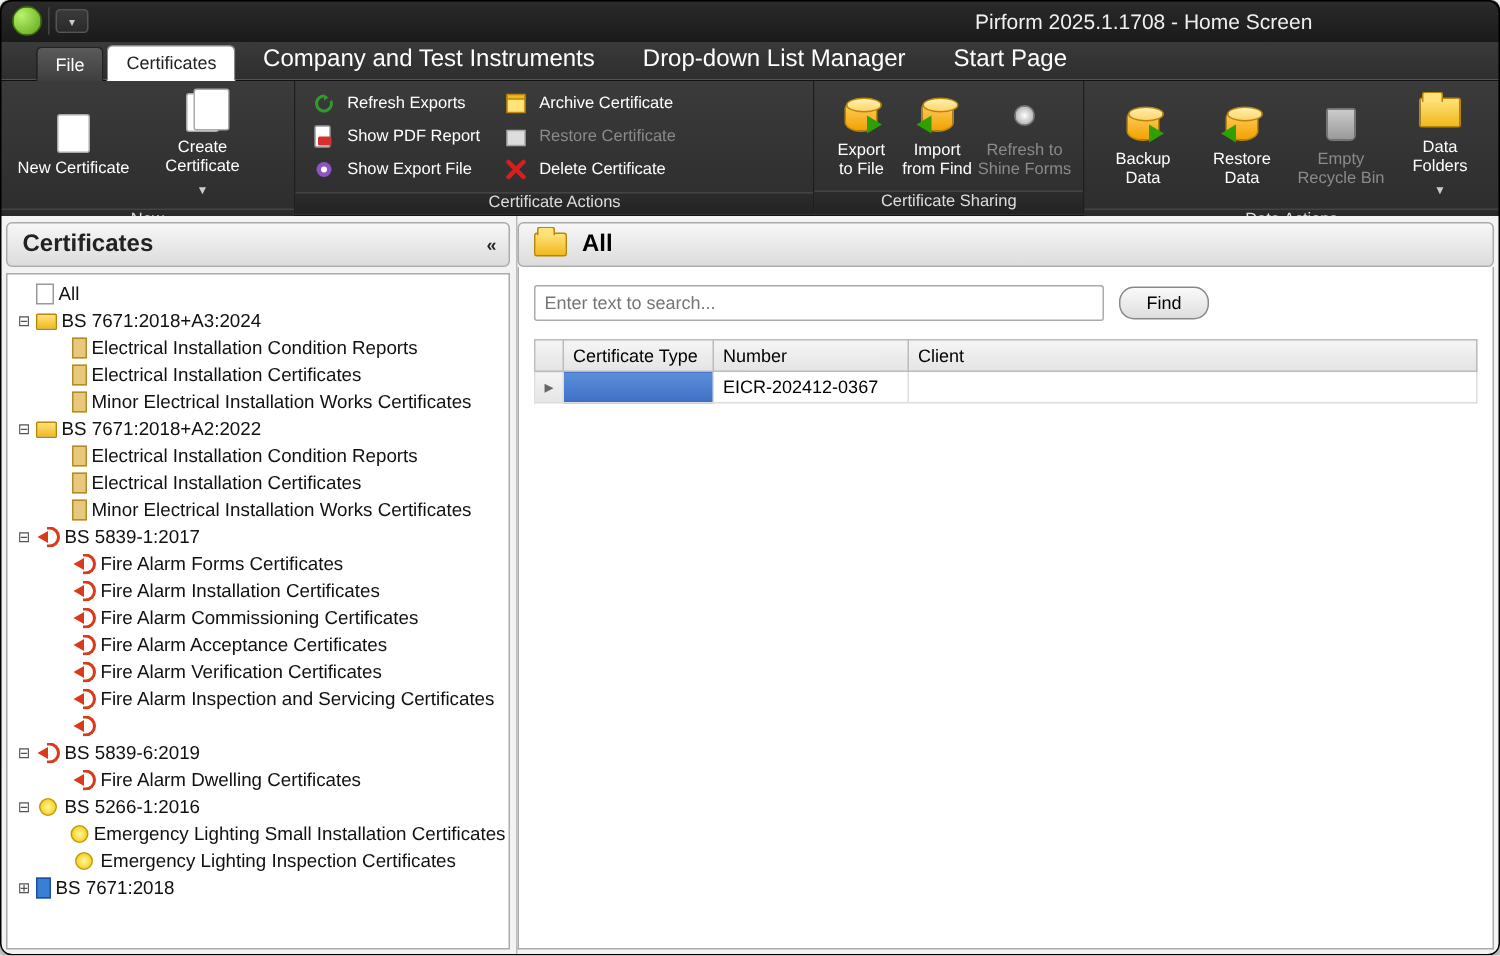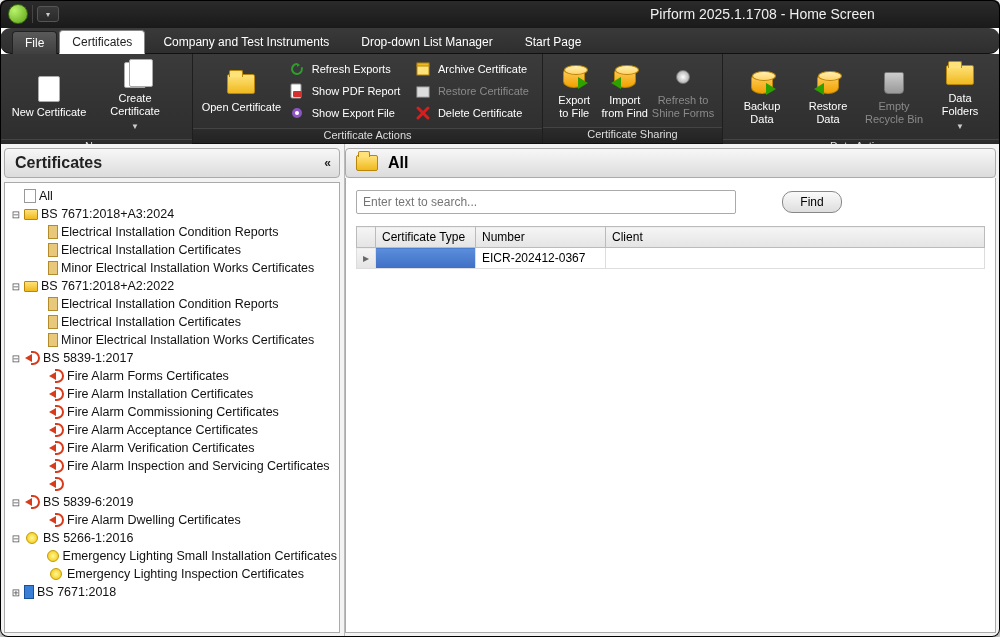--- a/index.html
+++ b/index.html
@@ -30,32 +30,31 @@
     background: linear-gradient(#3a3a3a,#2a2a2a);
     border:1px solid #555; display:flex; align-items:center; justify-content:center;
     font-size:8px; color:#ccc;
   }
   .title-text { position:absolute; left:50%; margin-left:150px; font-size:14px; color:#f0f0f0; }
 
   
   .menurow {
     height: 26px;
     background: linear-gradient(#3a3a3a,#2e2e2e);
-    display:flex; align-items:flex-end; padding-left:12px; gap:0;
+    display:flex; align-items:flex-end; padding-left:24px; gap:0;
     border-bottom:1px solid #111;
-    border-radius:11px;
   }
   .tabbtn {
     padding: 4px 12px 4px 12px; font-size:12px; color:#fff; cursor:default;
     border-top-left-radius:4px; border-top-right-radius:4px;
     margin-right:2px; position:relative; top:1px;
   }
   .tabbtn.inactive { background: linear-gradient(#5a5a5a,#3f3f3f); border:1px solid #222; border-bottom:none;}
   .tabbtn.active   { background: #fff; color:#222; border:1px solid #888; border-bottom:1px solid #fff;}
-  .menutext { padding:4px 16px; font-size:12px; color:#fff; }
+  .menutext { padding:4px 16px; font-size:16px; color:#fff; }
 
   
   .ribbon {
     height: 90px;
     background: linear-gradient(#3d3d3d 0%, #303030 85%, #262626 100%);
     display:flex; border-bottom:1px solid #111;
   }
   .group {
     display:flex; flex-direction:column; height:100%;
     border-right:1px solid #1e1e1e;
@@ -121,21 +120,21 @@
 
   .rightpanel{flex:1; display:flex; flex-direction:column; margin:4px 4px 4px 0;}
   .rhead{height:30px; display:flex; align-items:center; gap:10px;
     background:linear-gradient(#f7f7f7,#dcdcdc); border:1px solid #aaa; border-radius:4px; padding:0 10px;}
   .rhead .hfolder{width:22px;height:16px;background:linear-gradient(#ffe27a,#f0b91e);border:1px solid #b8860b;border-radius:2px;position:relative;}
   .rhead .hfolder::before{content:"";position:absolute;top:-5px;left:1px;width:10px;height:5px;background:#ffe27a;border:1px solid #b8860b;border-bottom:none;border-radius:2px 2px 0 0;}
   .rhead .rtitle{font-size:16px;font-weight:bold;}
   .rbody{flex:1;background:#fff;border:1px solid #aaa;border-top:none;padding:12px 10px;}
   .searchrow{display:flex; gap:10px; align-items:center; margin-bottom:12px;}
   .searchbox{flex:0 0 380px; height:24px; border:1px solid #aaa; border-radius:2px; padding:0 6px; font-size:12px; color:#888;}
-  .findbtn{width:60px; height:22px; border:1px solid #888; border-radius:10px; background:linear-gradient(#fafafa,#dedede); font-size:12px; text-align:center; line-height:20px; cursor:default;margin-left:36px;}
+  .findbtn{width:60px; height:22px; border:1px solid #888; border-radius:10px; background:linear-gradient(#fafafa,#dedede); font-size:12px; text-align:center; line-height:20px; cursor:default;}
 
   table.grid{width:100%; border-collapse:collapse; font-size:12px;}
   .grid th{background:linear-gradient(#f5f5f5,#e4e4e4); border:1px solid #bbb; text-align:left; padding:3px 6px; font-weight:normal;}
   .grid td{border:1px solid #ddd; padding:3px 6px; height:20px;}
   .rowind{width:14px; background:linear-gradient(#f5f5f5,#e4e4e4); border:1px solid #bbb; text-align:center; color:#666;}
   .selcell{background:linear-gradient(#5b8edb,#3f6fc5); color:#fff;}
   .shadowborder{position:absolute;inset:0;border-radius:8px;box-shadow:0 4px 12px rgba(0,0,0,.5), 0 0 0 1px #000 inset; pointer-events:none;}
 </style>
 </head>
 <body>
@@ -173,26 +172,20 @@
           </div>
         <span>Create Certificate</span>
         <span class="caret">▼</span>
       </div>
     </div>
     <div class="group-title">New</div>
   </div>
 
   <div class="group" style="width:350px;">
     <div class="group-body">
-      <div class="bigbtn wide">
-        <div class="iconbox">
-            <div class="i-folder"></div>
-          </div>
-        <span>Open Certificate</span>
-      </div>
       <div class="col" style="width:128px;">
         <div class="smallrow">
           <span class="sicon">
               <svg width="16" height="16">
                 <path d="M8 2a6 6 0 1 0 5.6 3.9l-1.8.7A4 4 0 1 1 8 4v2l3-2-3-2z" fill="#2e9e2b"></path>
               </svg>
             </span>
           <span>Refresh Exports</span>
         </div>
         <div class="smallrow">

